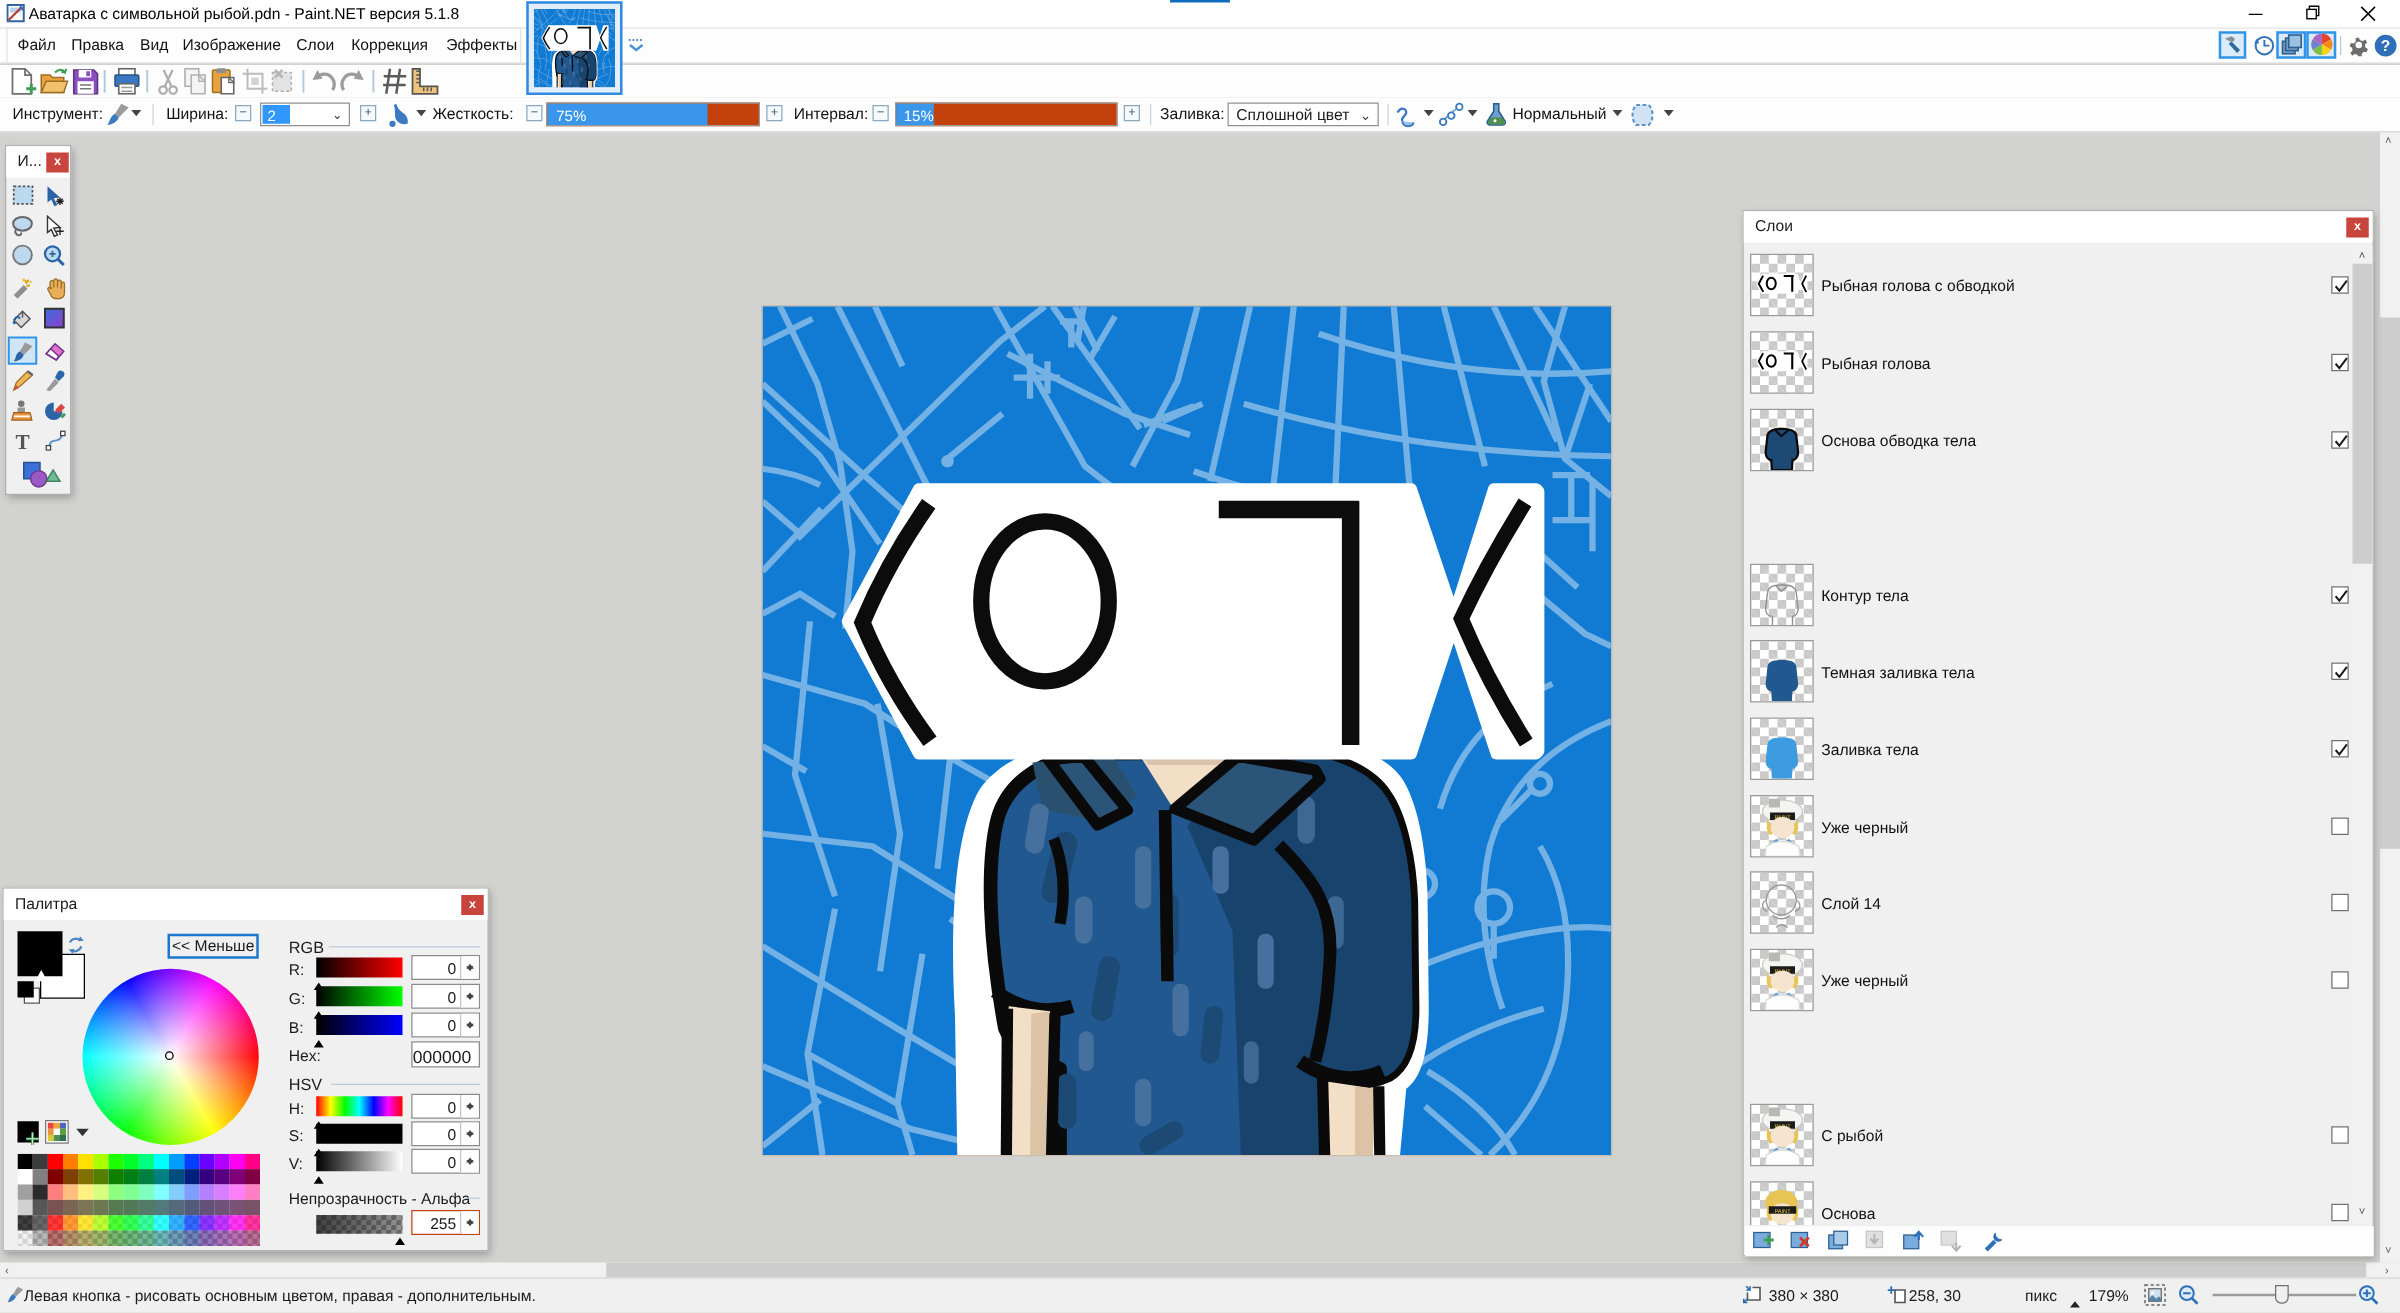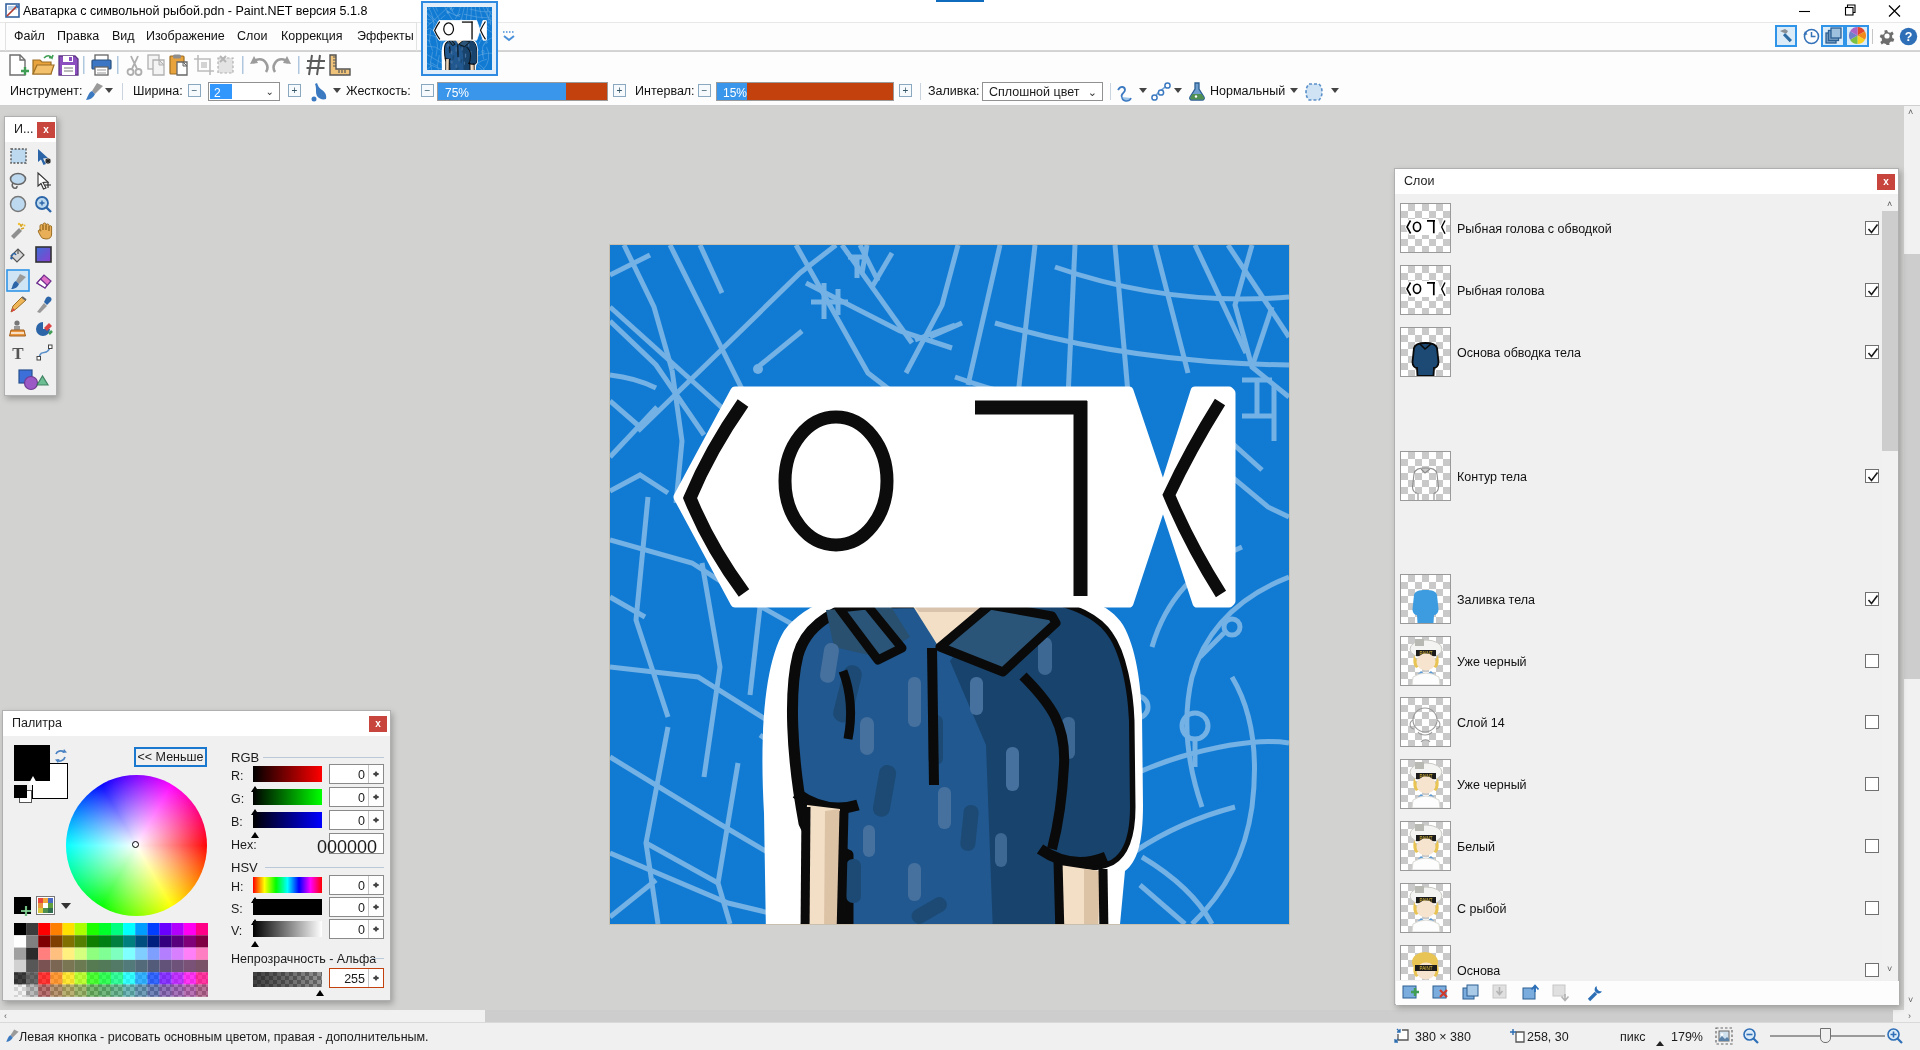--- a/index.html
+++ b/index.html
@@ -754,21 +754,21 @@
       </div>
  <div class="abs" style="left:228px;top:104px;font-size:12.5px">B:</div>
  <div class="abs" style="left:250px;top:101px;width:69px;height:16px;background:linear-gradient(to right,#000,#00f)"></div>
  <div class="abs" style="left:248px;top:117px;width:0;height:0;border:4px solid transparent;border-bottom:6px solid #000"></div>
  <div class="abs spinbox" style="left:326px;top:99px;width:55px;height:20px;background:#fff;border:1px solid #8a8a8a">
         <span style="position:absolute;right:18px;top:3px;font-size:12.5px">0</span>
         <span class="spinner"></span>
       </div>
  <div class="abs" style="left:228px;top:127px;font-size:12.5px">Hex:</div>
  <div class="abs" style="left:326px;top:122px;width:55px;height:21px;background:#fff;border:1px solid #8a8a8a">
-        <span style="position:absolute;right:6px;top:3px;font-size:18px">000000</span>
+        <span style="position:absolute;right:6px;top:3px;font-size:14px">000000</span>
       </div>
  <div class="abs" style="left:228px;top:149px;font-size:13px">HSV</div>
  <div class="abs" style="left:262px;top:156px;width:119px;height:1px;background:#b9c9d9"></div>
  <div class="abs" style="left:228px;top:169px;font-size:12.5px">H:</div>
  <div class="abs" style="left:250px;top:166px;width:69px;height:16px;background:linear-gradient(to right,#f00,#ff0,#0f0,#0ff,#00f,#f0f,#f00)"></div>
  <div class="abs" style="left:248px;top:182px;width:0;height:0;border:4px solid transparent;border-bottom:6px solid #000"></div>
  <div class="abs spinbox" style="left:326px;top:164px;width:55px;height:20px;background:#fff;border:1px solid #8a8a8a">
         <span style="position:absolute;right:18px;top:3px;font-size:12.5px">0</span>
         <span class="spinner"></span>
       </div>
@@ -847,20 +847,31 @@
 </div>
 <div class="lrow" style="left:0;top:282px">
  <div class="lthumb"><svg width="49" height="48" viewBox="0 0 49 48">
               <g fill="none" stroke="#8d8d8d" stroke-width="1.1">
                 <path d="M13 22 C14 17 18 16 24.5 16 C31 16 35 17 36 22 L37.5 35 C37.5 39 35 41 33 41"></path>
                 <path d="M16 41 C14 41 11.5 39 11.5 35 L13 22"></path>
                 <path d="M20 17 L24 21 L29 17 M17 41 L17 48 M33 41 L33 48"></path>
               </g>
             </svg></div>
  <div class="lname">Контур тела</div>
+ <div class="lcheck">
+            <svg width="14" height="14" viewBox="0 0 14 14">
+              <path d="M2.5 7 L5.5 10.5 L11.5 2.5" fill="none" stroke="#1a1a1a" stroke-width="1.6"></path>
+            </svg>
+          </div>
+</div>
+<div class="lrow" style="left:0;top:343px">
+ <div class="lthumb"><svg width="49" height="48" viewBox="0 0 49 48">
+              <path d="M13 20 C14 16 18 15 24.5 15 C31 15 35 16 36 20 L37.5 34 C37.5 38 35 40 33 40 L32.5 48 L16.5 48 L16 40 C14 40 11.5 38 11.5 34 Z" fill="#21588f" stroke="none"></path>
+            </svg></div>
+ <div class="lname">Темная заливка тела</div>
  <div class="lcheck">
             <svg width="14" height="14" viewBox="0 0 14 14">
               <path d="M2.5 7 L5.5 10.5 L11.5 2.5" fill="none" stroke="#1a1a1a" stroke-width="1.6"></path>
             </svg>
           </div>
 </div>
 <div class="lrow" style="left:0;top:405px">
  <div class="lthumb"><svg width="49" height="48" viewBox="0 0 49 48">
               <path d="M13 20 C14 16 18 15 24.5 15 C31 15 35 16 36 20 L37.5 34 C37.5 38 35 40 33 40 L32.5 48 L16.5 48 L16 40 C14 40 11.5 38 11.5 34 Z" fill="#3d9ce0" stroke="none"></path>
             </svg></div>
@@ -905,47 +916,32 @@
               <text x="25" y="18" font-size="4.5" fill="#e8c43a" text-anchor="middle" font-family="Liberation Sans">PAINT</text>
               <path d="M13 18 q-2 10 2 13 l4-2 z" fill="#e8c455"></path>
               <path d="M37 18 q2 10-2 13 l-4-2 z" fill="#e8c455"></path>
               <ellipse cx="25" cy="25" rx="9.5" ry="8.5" fill="#f6e4cf"></ellipse>
               <path d="M20 34 l5 4 5-4 3 3 -8 5 -8-5 z" fill="#5b9bd5"></path>
               <path d="M12 40 q13-8 26 0 l1 8 l-28 0 z" fill="#fdfdfd" stroke="#d8d8d4" stroke-width="1"></path>
             </svg></div>
  <div class="lname">Уже черный</div>
  <div class="lcheck"></div>
 </div>
-<div class="lrow" style="left:0;top:652px">
+<div class="lrow" style="left:0;top:714px">
  <div class="lthumb"><svg width="49" height="48" viewBox="0 0 49 48">
               <ellipse cx="25" cy="12" rx="16" ry="9" fill="#f4f4f2" stroke="#c9c9c5" stroke-width="1"></ellipse>
               <rect x="14" y="2" width="9" height="7" fill="#b9b9b4"></rect>
               <rect x="15" y="13" width="20" height="6" fill="#1c1c1c"></rect>
               <text x="25" y="18" font-size="4.5" fill="#e8c43a" text-anchor="middle" font-family="Liberation Sans">PAINT</text>
               <path d="M13 18 q-2 10 2 13 l4-2 z" fill="#e8c455"></path>
               <path d="M37 18 q2 10-2 13 l-4-2 z" fill="#e8c455"></path>
               <ellipse cx="25" cy="25" rx="9.5" ry="8.5" fill="#f6e4cf"></ellipse>
               <path d="M20 34 l5 4 5-4 3 3 -8 5 -8-5 z" fill="#5b9bd5"></path>
               <path d="M12 40 q13-8 26 0 l1 8 l-28 0 z" fill="#fdfdfd" stroke="#d8d8d4" stroke-width="1"></path>
             </svg></div>
- <div class="lname">Белый</div>
- <div class="lcheck"></div>
-</div>
-<div class="lrow" style="left:0;top:714px">
- <div class="lthumb"><svg width="49" height="48" viewBox="0 0 49 48">
-              <ellipse cx="25" cy="12" rx="16" ry="9" fill="#f4f4f2" stroke="#c9c9c5" stroke-width="1"></ellipse>
-              <rect x="14" y="2" width="9" height="7" fill="#b9b9b4"></rect>
-              <rect x="15" y="13" width="20" height="6" fill="#1c1c1c"></rect>
-              <text x="25" y="18" font-size="4.5" fill="#e8c43a" text-anchor="middle" font-family="Liberation Sans">PAINT</text>
-              <path d="M13 18 q-2 10 2 13 l4-2 z" fill="#e8c455"></path>
-              <path d="M37 18 q2 10-2 13 l-4-2 z" fill="#e8c455"></path>
-              <ellipse cx="25" cy="25" rx="9.5" ry="8.5" fill="#f6e4cf"></ellipse>
-              <path d="M20 34 l5 4 5-4 3 3 -8 5 -8-5 z" fill="#5b9bd5"></path>
-              <path d="M12 40 q13-8 26 0 l1 8 l-28 0 z" fill="#fdfdfd" stroke="#d8d8d4" stroke-width="1"></path>
-            </svg></div>
  <div class="lname">С рыбой</div>
  <div class="lcheck"></div>
 </div>
 <div class="lrow" style="left:0;top:776px">
  <div class="lthumb"><svg width="49" height="48" viewBox="0 0 49 48">
               <ellipse cx="24" cy="16" rx="13" ry="10" fill="#e8c455"></ellipse>
               <path d="M13 18 q-2 10 2 13 l4-2 z" fill="#e8c455"></path>
               <path d="M37 18 q2 10-2 13 l-4-2 z" fill="#e8c455"></path>
               <ellipse cx="25" cy="25" rx="9.5" ry="8.5" fill="#f6e4cf"></ellipse>
               <rect x="14" y="19" width="22" height="6" fill="#1c1c1c"></rect>

